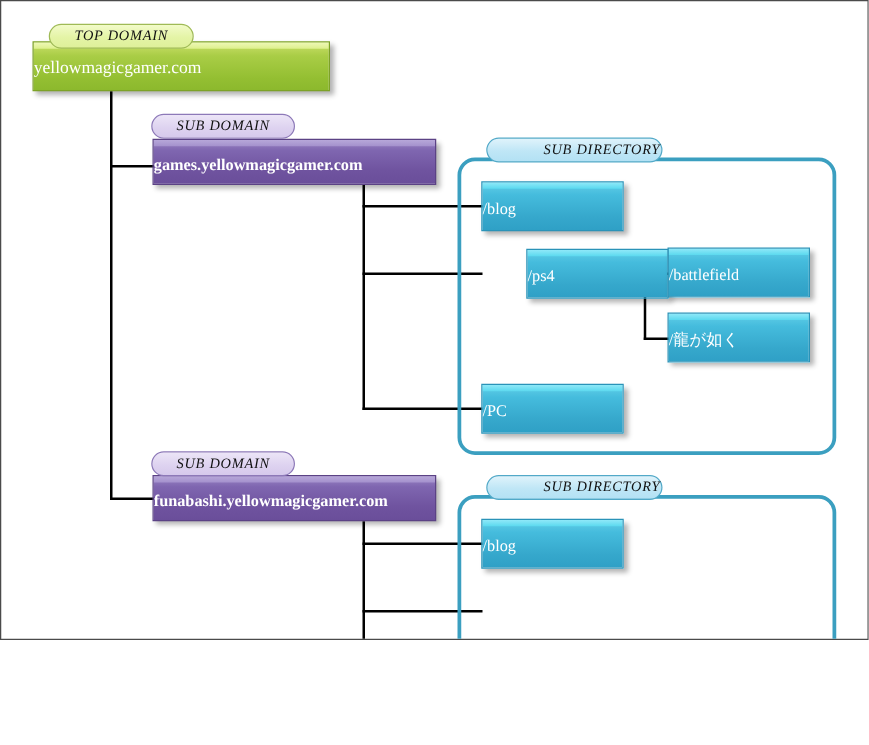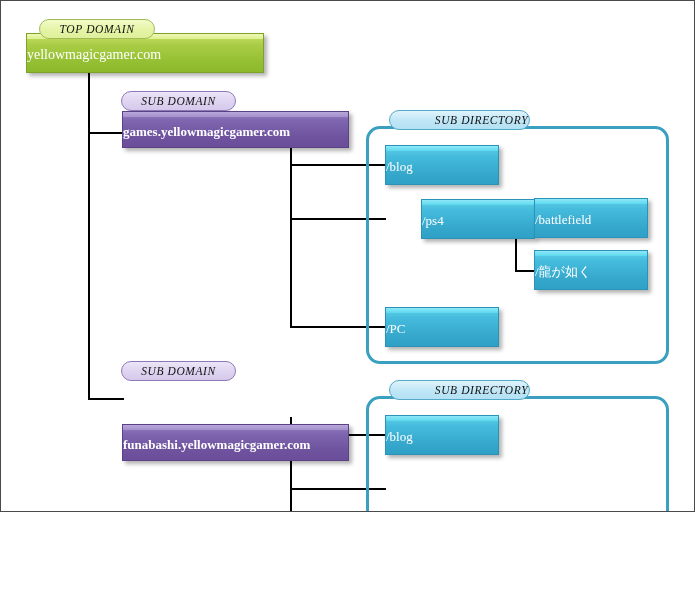--- a/index.html
+++ b/index.html
@@ -182,21 +182,21 @@
   </div>
 
   <div class="node node-blue" style="left:384px; top:306px; width:114px; height:40px;">
     <span class="cap"></span>
     <span class="label">/PC</span>
   </div>
 
   <div class="pill pill-purple" style="left:120px; top:360px; width:115px;">
     <span>SUB  DOMAIN</span>
   </div>
-  <div class="node node-purple" style="left:121px; top:379px; width:227px; height:37px;margin-top:44px;">
+  <div class="node node-purple" style="left:121px; top:379px; width:227px; height:37px;">
     <span class="cap"></span>
     <span class="label">funabashi.yellowmagicgamer.com</span>
   </div>
 
   <div class="line v" style="left:289px; top:416px; height:125px;"></div>
   <div class="line h" style="left:289px; top:433px; width:96px;"></div>
   <div class="line h" style="left:289px; top:487px; width:96px;"></div>
   <div class="line h" style="left:289px; top:540px; width:96px;"></div>
 
   <div class="pill pill-blue" style="left:388px; top:379px; width:141px;">

